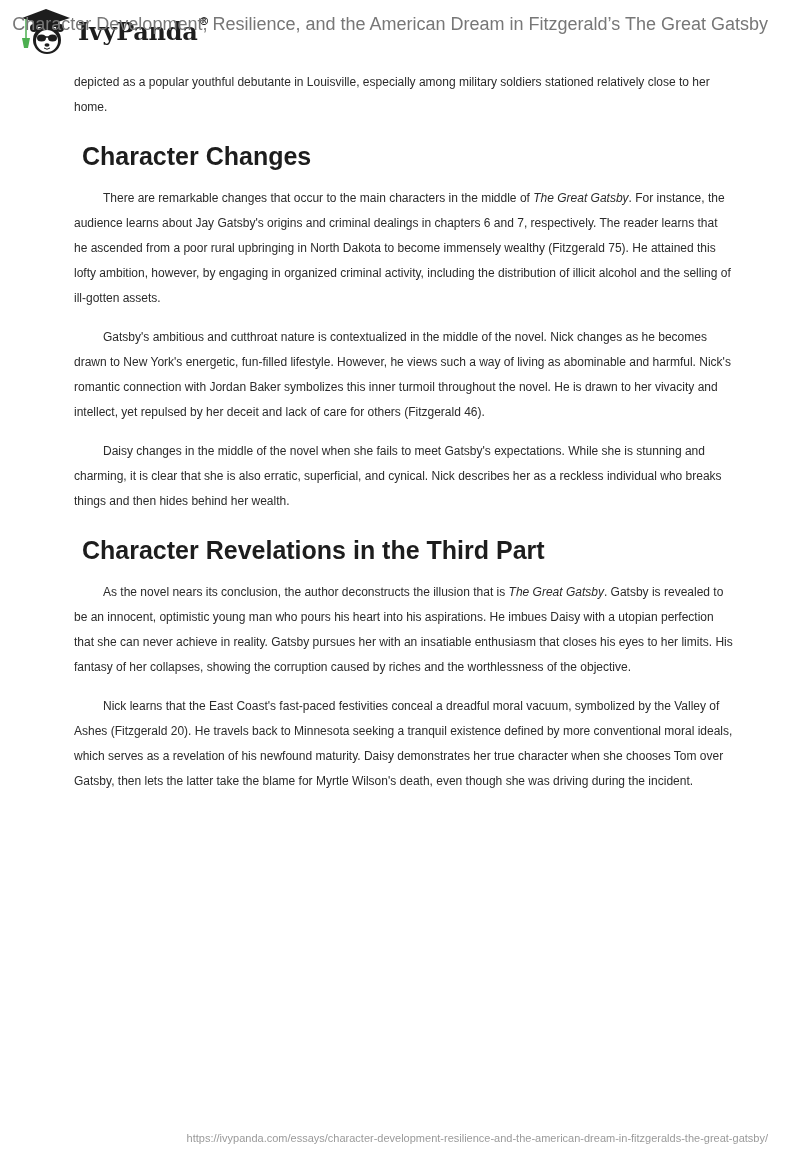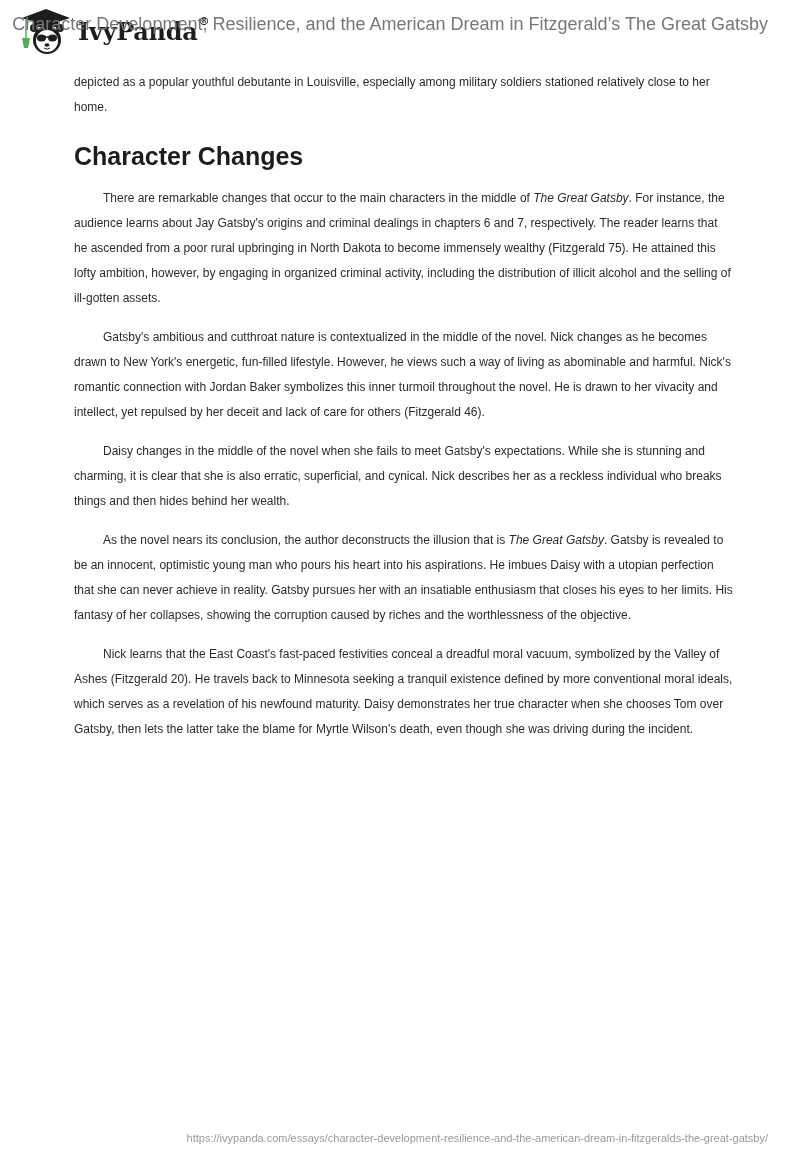--- a/index.html
+++ b/index.html
@@ -62,21 +62,21 @@
     p {
       margin: 0 0 14px 0;
       font-size: 12px;
       line-height: 25px;
       color: #2b2b2b;
     }
     p.indent {
       text-indent: 29px;
     }
     h2 {
-      margin: 20px 0 14px 0;
+      margin: 20px 0 14px 8px;
       font-size: 25px;
       line-height: 32px;
       font-weight: bold;
       color: #1d1d1d;
     }
     em { font-style: italic; }
     .footer-url {
       position: absolute;
       right: 32px;
       top: 1132px;
@@ -117,17 +117,18 @@
 </div>
 
 <div class="content">
   <p>depicted as a popular youthful debutante in Louisville, especially among military soldiers stationed relatively close to her home.</p>
 
   <h2>Character Changes</h2>
   <p class="indent"><span>There are remarkable changes that occur to the main characters in the middle of </span><em>The Great Gatsby</em><span>. For instance, the audience learns about Jay Gatsby's origins and criminal dealings in chapters 6 and 7, respectively. The reader learns that he ascended from a poor rural upbringing in North Dakota to become immensely wealthy (Fitzgerald 75). He attained this lofty ambition, however, by engaging in organized criminal activity, including the distribution of illicit alcohol and the selling of ill-gotten assets.</span></p>
   <p class="indent">Gatsby's ambitious and cutthroat nature is contextualized in the middle of the novel. Nick changes as he becomes drawn to New York's energetic, fun-filled lifestyle. However, he views such a way of living as abominable and harmful. Nick's romantic connection with Jordan Baker symbolizes this inner turmoil throughout the novel. He is drawn to her vivacity and intellect, yet repulsed by her deceit and lack of care for others (Fitzgerald 46).</p>
   <p class="indent">Daisy changes in the middle of the novel when she fails to meet Gatsby's expectations. While she is stunning and charming, it is clear that she is also erratic, superficial, and cynical. Nick describes her as a reckless individual who breaks things and then hides behind her wealth.</p>
 
+  <h2>Character Revelations in the Third Part</h2>
   <p class="indent"><span>As the novel nears its conclusion, the author deconstructs the illusion that is </span><em>The Great Gatsby</em><span>. Gatsby is revealed to be an innocent, optimistic young man who pours his heart into his aspirations. He imbues Daisy with a utopian perfection that she can never achieve in reality. Gatsby pursues her with an insatiable enthusiasm that closes his eyes to her limits. His fantasy of her collapses, showing the corruption caused by riches and the worthlessness of the objective.</span></p>
   <p class="indent">Nick learns that the East Coast's fast-paced festivities conceal a dreadful moral vacuum, symbolized by the Valley of Ashes (Fitzgerald 20). He travels back to Minnesota seeking a tranquil existence defined by more conventional moral ideals, which serves as a revelation of his newfound maturity. Daisy demonstrates her true character when she chooses Tom over Gatsby, then lets the latter take the blame for Myrtle Wilson's death, even though she was driving during the incident.</p>
 </div>
 
 <div class="footer-url">https://ivypanda.com/essays/character-development-resilience-and-the-american-dream-in-fitzgeralds-the-great-gatsby/</div>
 
 </body></html>

